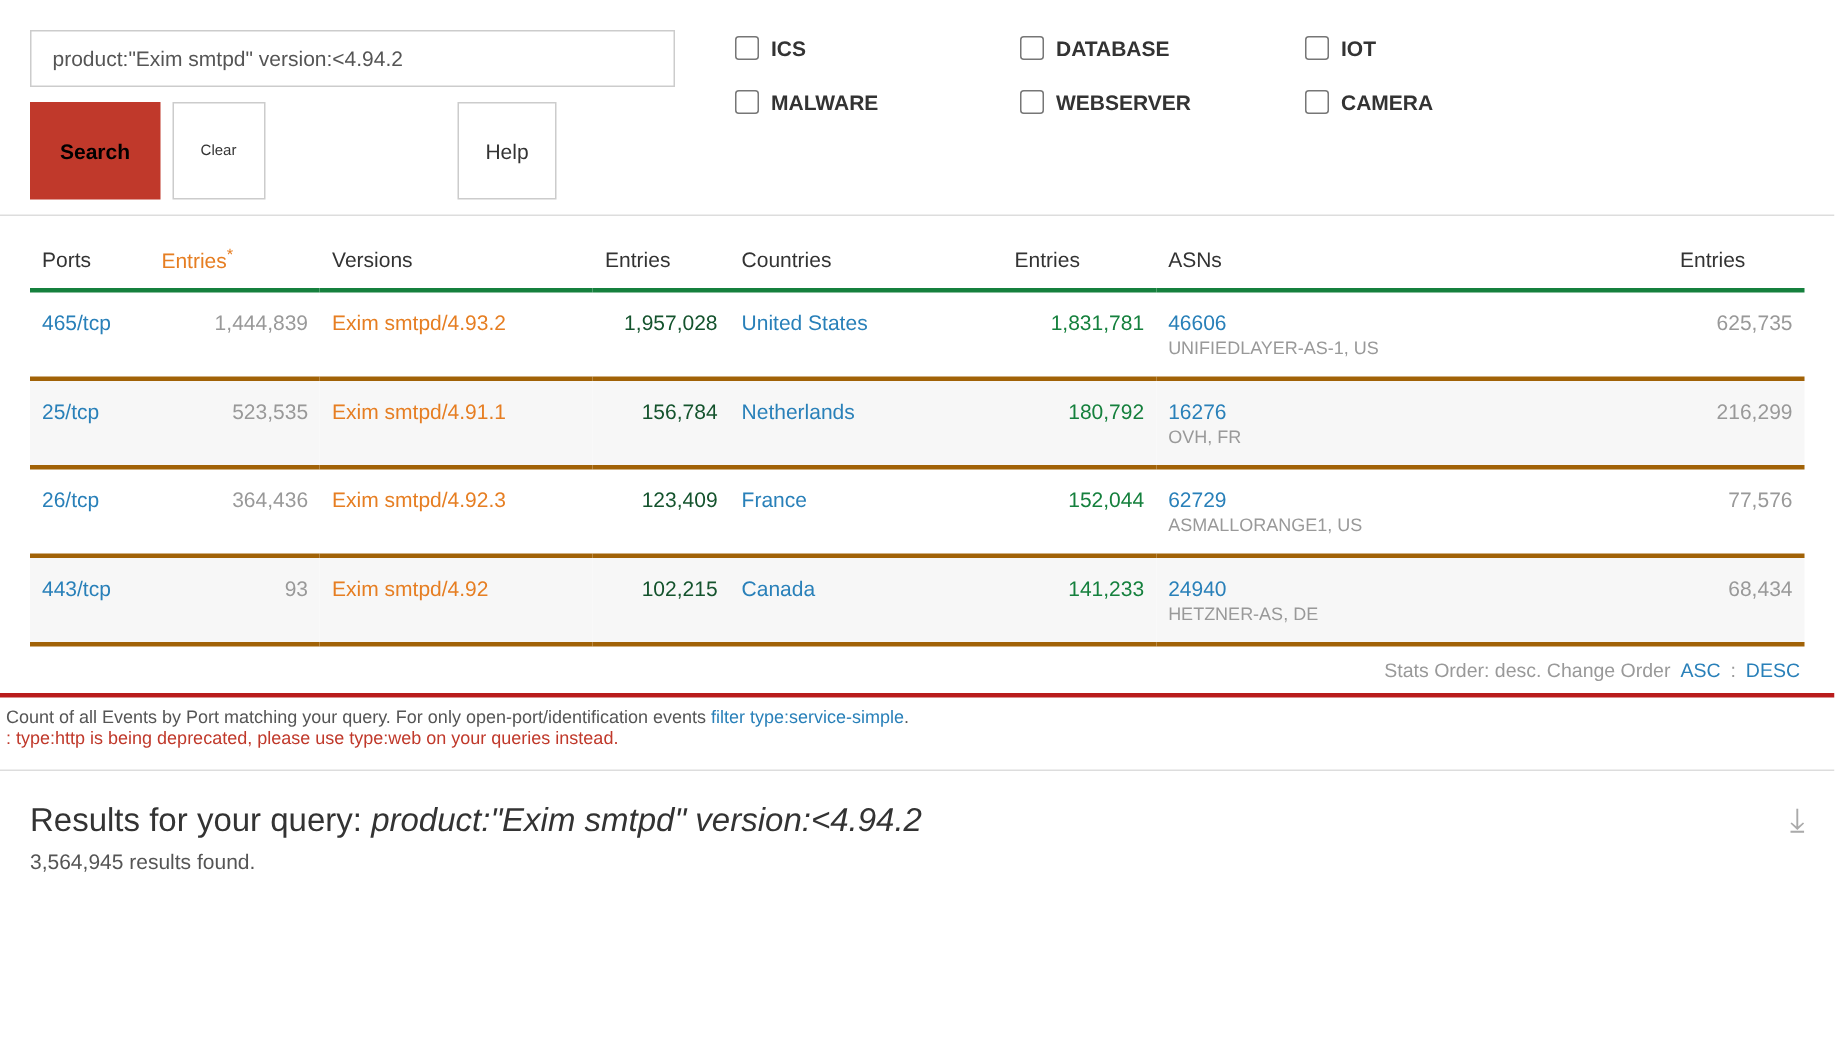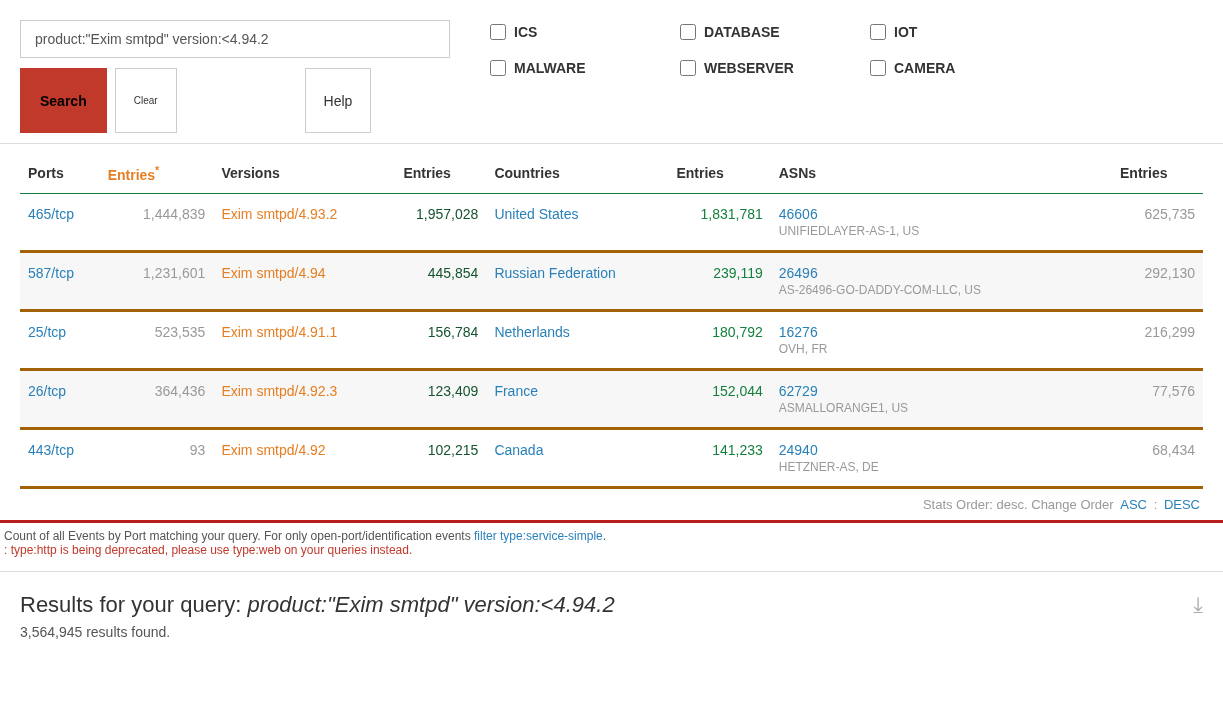--- a/index.html
+++ b/index.html
@@ -18,21 +18,21 @@
     .filter-row { display: flex; gap: 40px; margin-bottom: 10px; }
     .filter-item { display: flex; align-items: center; gap: 8px; min-width: 150px; }
     .filter-item input[type="checkbox"] { width: 16px; height: 16px; border: 1px solid #aaa; }
     .filter-label { font-size: 14px; color: #333; font-weight: bold; text-align: center; }
 
     hr { border: none; border-top: 1px solid #ddd; margin: 0 0 0 0; }
 
     .stats-section { padding: 10px 20px 0 20px; }
 
     .stats-table { width: 100%; border-collapse: collapse; }
-    .stats-table th { text-align: left; padding: 10px 8px; font-size: 14px; font-weight: bold; color: #333; border-bottom: 1px solid #15803d; }
+    .stats-table th { text-align: left; padding: 10px 8px; font-size: 14px; font-weight: normal; color: #333; border-bottom: 3px solid #15803d; }
     .stats-table th.orange { color: #e67e22; }
     .entries-asterisk { color: #e67e22; font-size: 11px; vertical-align: super; }
     .stats-table td { padding: 12px 8px; border-bottom: 3px solid #a16207; vertical-align: top; }
     .stats-table tr:nth-child(even) { background: #f7f7f7; }
     .stats-table tr:nth-child(odd) { background: #fff; }
 
     .col-port { width: 70px; color: #2980b9; }
     .col-entries-num { width: 100px; color: #999; text-align: right; }
     .col-version { width: 160px; }
     .col-ver-entries { width: 80px; color: #14532d; text-align: right; }
@@ -137,39 +137,20 @@
       </td>
       <td class="col-country-entries">1,831,781</td>
       <td class="col-asn">
         <a class="link-blue" href="#">46606</a>
         <br><span class="asn-name">UNIFIEDLAYER-AS-1, US</span>
       </td>
       <td class="col-asn-entries">625,735</td>
     </tr>
         <tr>
       <td class="col-port">
-        <a class="link-blue" href="#">587/tcp</a>
-      </td>
-      <td class="col-entries-num">1,231,601</td>
-      <td class="col-version">
-        <a class="link-orange" href="#">Exim smtpd/4.94</a>
-      </td>
-      <td class="col-ver-entries">445,854</td>
-      <td class="col-country">
-        <a class="link-blue" href="#">Russian Federation</a>
-      </td>
-      <td class="col-country-entries">239,119</td>
-      <td class="col-asn">
-        <a class="link-blue" href="#">26496</a>
-        <br><span class="asn-name">AS-26496-GO-DADDY-COM-LLC, US</span>
-      </td>
-      <td class="col-asn-entries">292,130</td>
-    </tr>
-        <tr>
-      <td class="col-port">
         <a class="link-blue" href="#">25/tcp</a>
       </td>
       <td class="col-entries-num">523,535</td>
       <td class="col-version">
         <a class="link-orange" href="#">Exim smtpd/4.91.1</a>
       </td>
       <td class="col-ver-entries">156,784</td>
       <td class="col-country">
         <a class="link-blue" href="#">Netherlands</a>
       </td>

